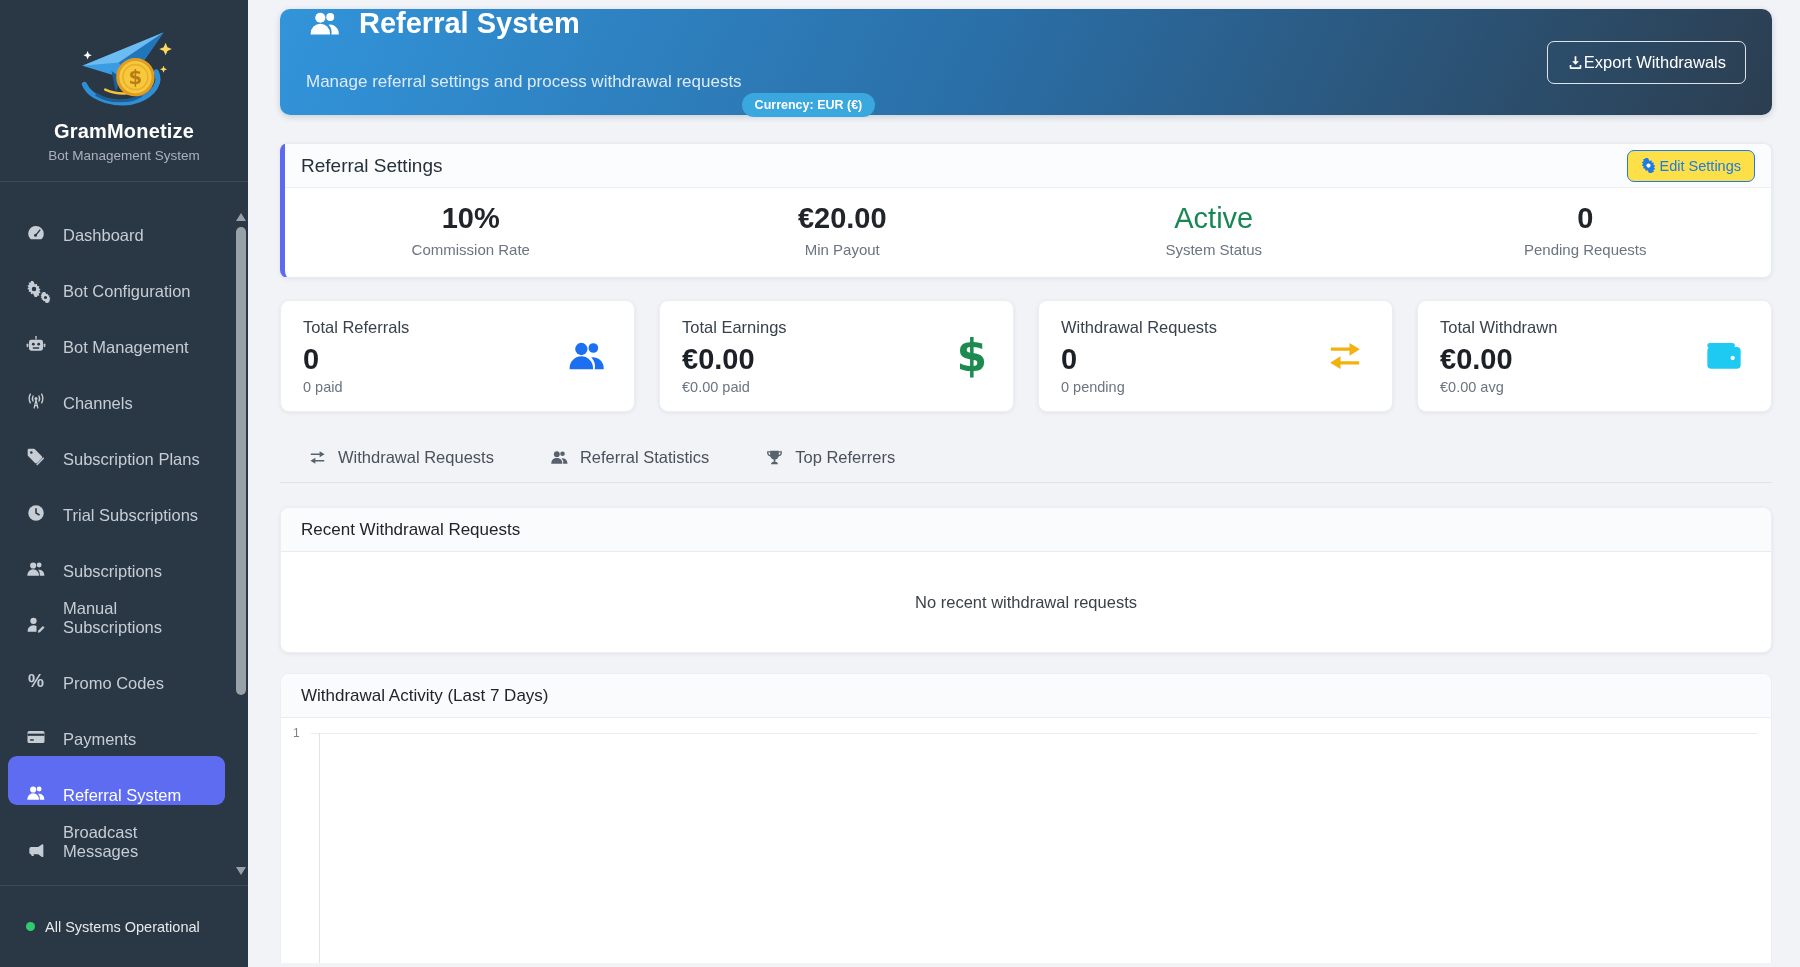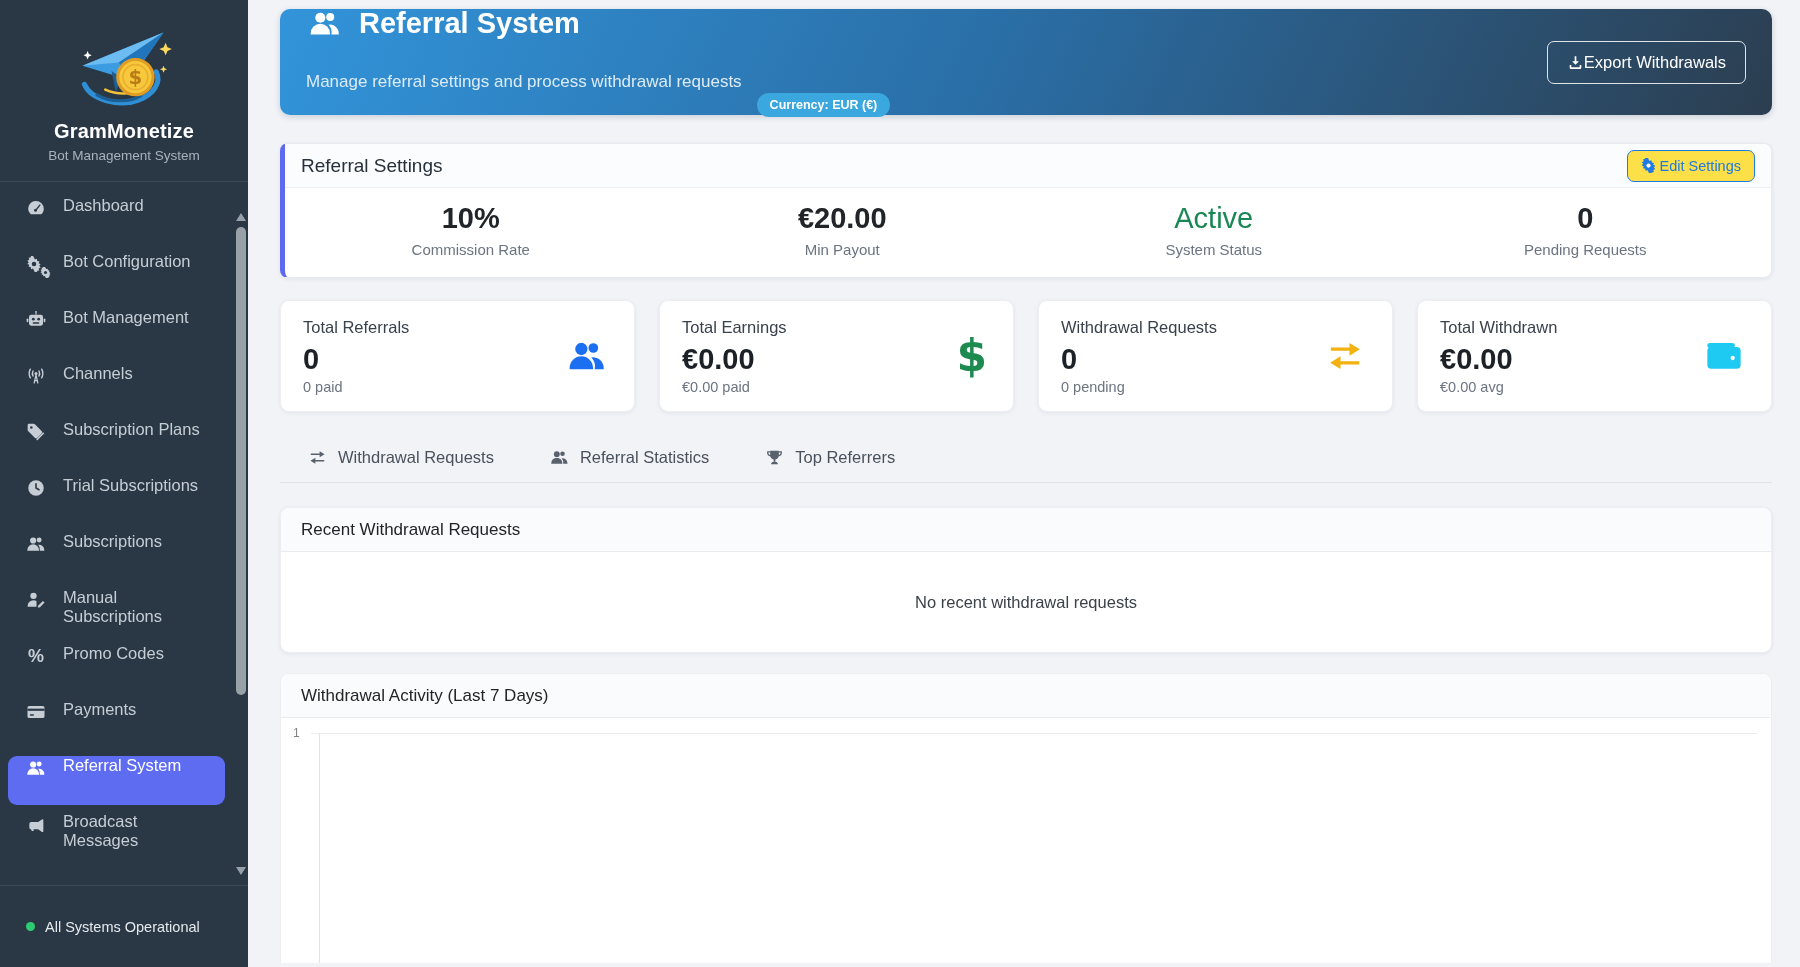--- a/index.html
+++ b/index.html
@@ -7,21 +7,21 @@
   body { font-family:"Liberation Sans","DejaVu Sans",sans-serif; background:#f1f3f7; display:flex; }
 
   
   .sidebar { width:248px; min-width:248px; height:100%; background:#2a3846; display:flex; flex-direction:column; position:relative; }
   .brand { padding:22px 10px 18px; text-align:center; border-bottom:1px solid rgba(255,255,255,.09); }
   .logo-wrap { width:104px; height:92px; margin:0 auto; }
   .brand-title { margin-top:6px; font-size:20px; font-weight:700; color:#ffffff; letter-spacing:.2px; }
   .brand-sub { margin-top:5px; font-size:13.5px; color:#a9b2bc; }
 
   .nav { flex:1; padding:14px 23px 0 8px; }
-  .nav-item { display:flex; align-items:flex-start; gap:15px; height:49px; padding:0 16px; margin-bottom:7px; border-radius:9px; color:#c6cdd4; font-size:16.5px; cursor:pointer; }
+  .nav-item { display:flex; align-items:flex-end; gap:15px; height:49px; padding:0 16px; margin-bottom:7px; border-radius:9px; color:#c6cdd4; font-size:16.5px; cursor:pointer; }
   .nav-item .ni { width:24px; height:24px; display:flex; justify-content:center; align-items:center; flex:none; position:relative; }
   .nav-item svg { width:20px; height:20px; }
   .nav-item.active { background:#5e6cf2; color:#ffffff; }
   .glyph { font-weight:700; font-size:18px; line-height:1; }
   .gear-small { position:absolute; right:-3px; bottom:-2px; width:11px !important; height:11px !important; }
 
   .sb-track { position:absolute; right:2px; top:213px; width:10px; height:668px; }
   .sb-up { position:absolute; top:0; left:0; width:0; height:0; border-left:5px solid transparent; border-right:5px solid transparent; border-bottom:8px solid #97a0a8; cursor:pointer; }
   .sb-thumb { position:absolute; top:14px; left:0; width:10px; height:468px; background:#99a1a8; border-radius:5px; cursor:pointer; }
   .sb-down { position:absolute; bottom:6px; left:0; width:0; height:0; border-left:5px solid transparent; border-right:5px solid transparent; border-top:8px solid #97a0a8; cursor:pointer; }
@@ -29,21 +29,21 @@
   .sidebar-footer { border-top:1px solid rgba(255,255,255,.09); height:82px; padding:0 26px; display:flex; align-items:center; gap:10px; color:#e6e9ec; font-size:14.5px; }
   .status-dot { width:9px; height:9px; border-radius:50%; background:#2ecc71; flex:none; }
 
   
   .main { flex:1; height:100%; padding:9px 28px 0 32px; overflow:hidden; }
 
   .banner { height:106px; border-radius:10px; background:linear-gradient(115deg,#3294da 0%,#2a6ea6 48%,#2c3e50 100%); display:flex; align-items:center; justify-content:space-between; padding:0 26px; color:#fff; box-shadow:0 2px 6px rgba(20,40,60,.18); }
   .banner-title-row { display:flex; align-items:center; gap:15px; }
   .banner-title-row svg { width:38px; height:33px; }
   .banner-title { font-size:29px; font-weight:700; }
-  .banner-sub-row { display:flex; align-items:center; gap:15px; margin-top:7px; }
+  .banner-sub-row { display:flex; align-items:center; margin-top:7px; }
   .banner-sub { font-size:17px; color:#dcebf7; }
   .currency-badge { background:#3aa7de; color:#fff; font-size:12.5px; font-weight:700; padding:5px 13px; border-radius:12px; white-space:nowrap;margin-top:46px; }
   .export-btn { display:flex; align-items:center; border:1px solid rgba(255,255,255,.85); border-radius:7px; background:transparent; color:#fff; font-size:16.5px; padding:11px 19px; cursor:pointer; font-family:inherit; }
   .export-btn svg { width:17px; height:17px; }
 
   .settings-card { margin-top:28px; background:#fff; border-radius:8px; border:1px solid #e7eaf0; border-left:5px solid #5d6af0; box-shadow:0 1px 4px rgba(25,35,60,.08); }
   .settings-header { display:flex; justify-content:space-between; align-items:center; height:44px; padding:0 16px; border-bottom:1px solid #edeff2; background:#fbfcfd; border-radius:0 8px 0 0; }
   .settings-title { font-size:19px; color:#27313b; font-weight:500; }
   .edit-btn { display:flex; align-items:center; gap:4px; background:#fde047; border:1.5px solid #1e7ae5; color:#1e7ae5; border-radius:7px; font-size:14.5px; padding:7px 13px; cursor:pointer; font-family:inherit; }
   .edit-btn svg { width:15px; height:15px; }

